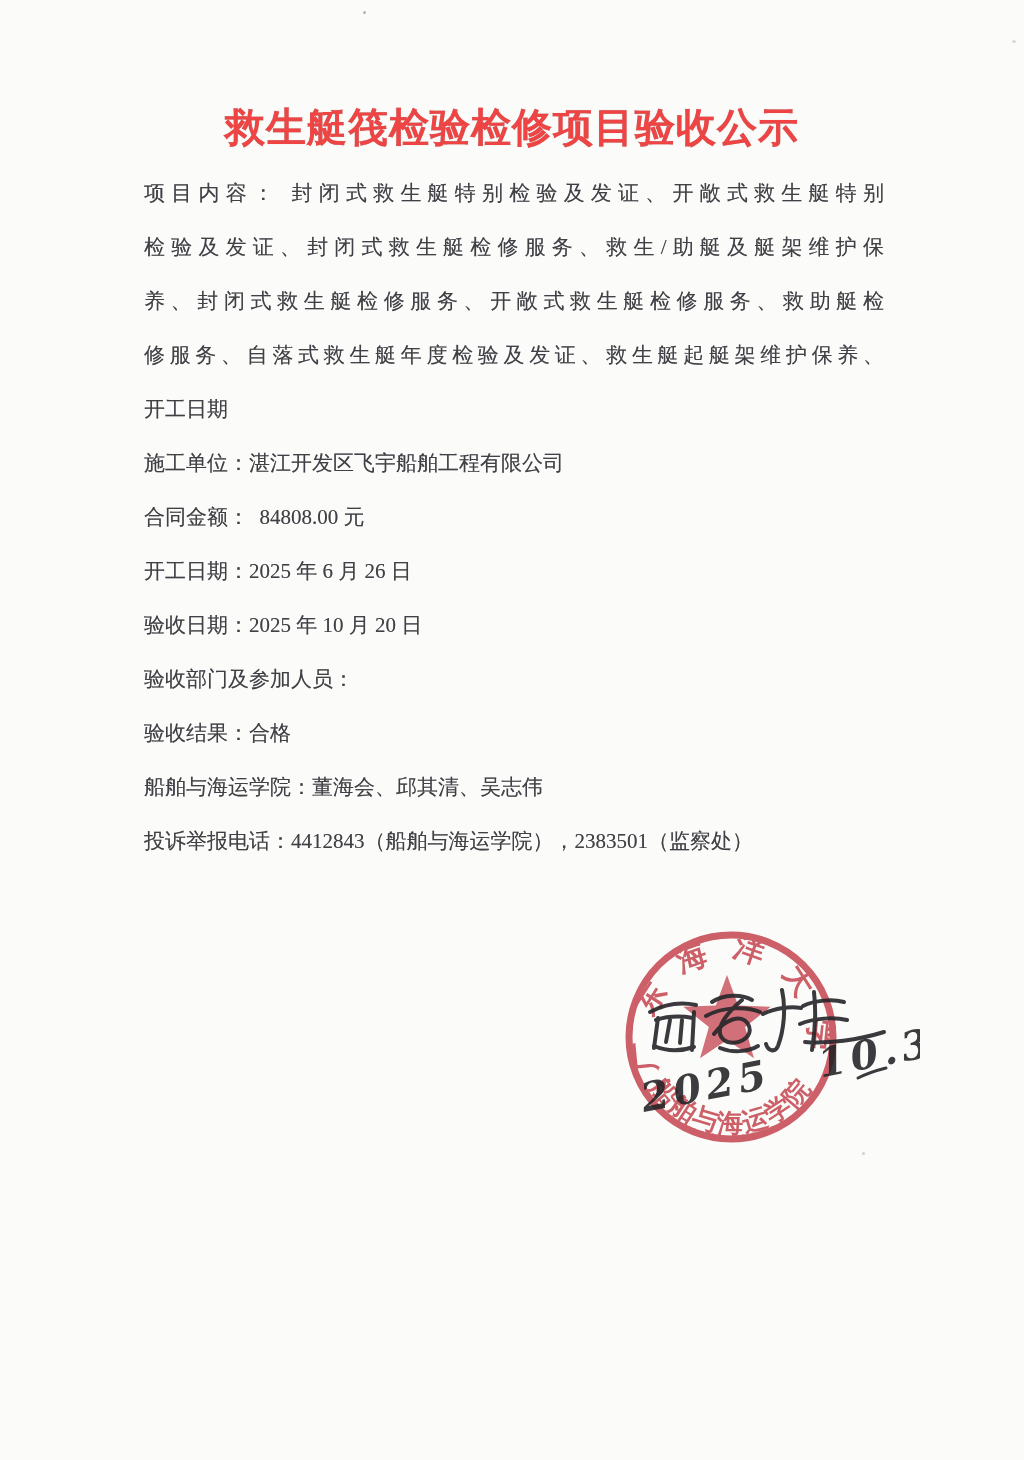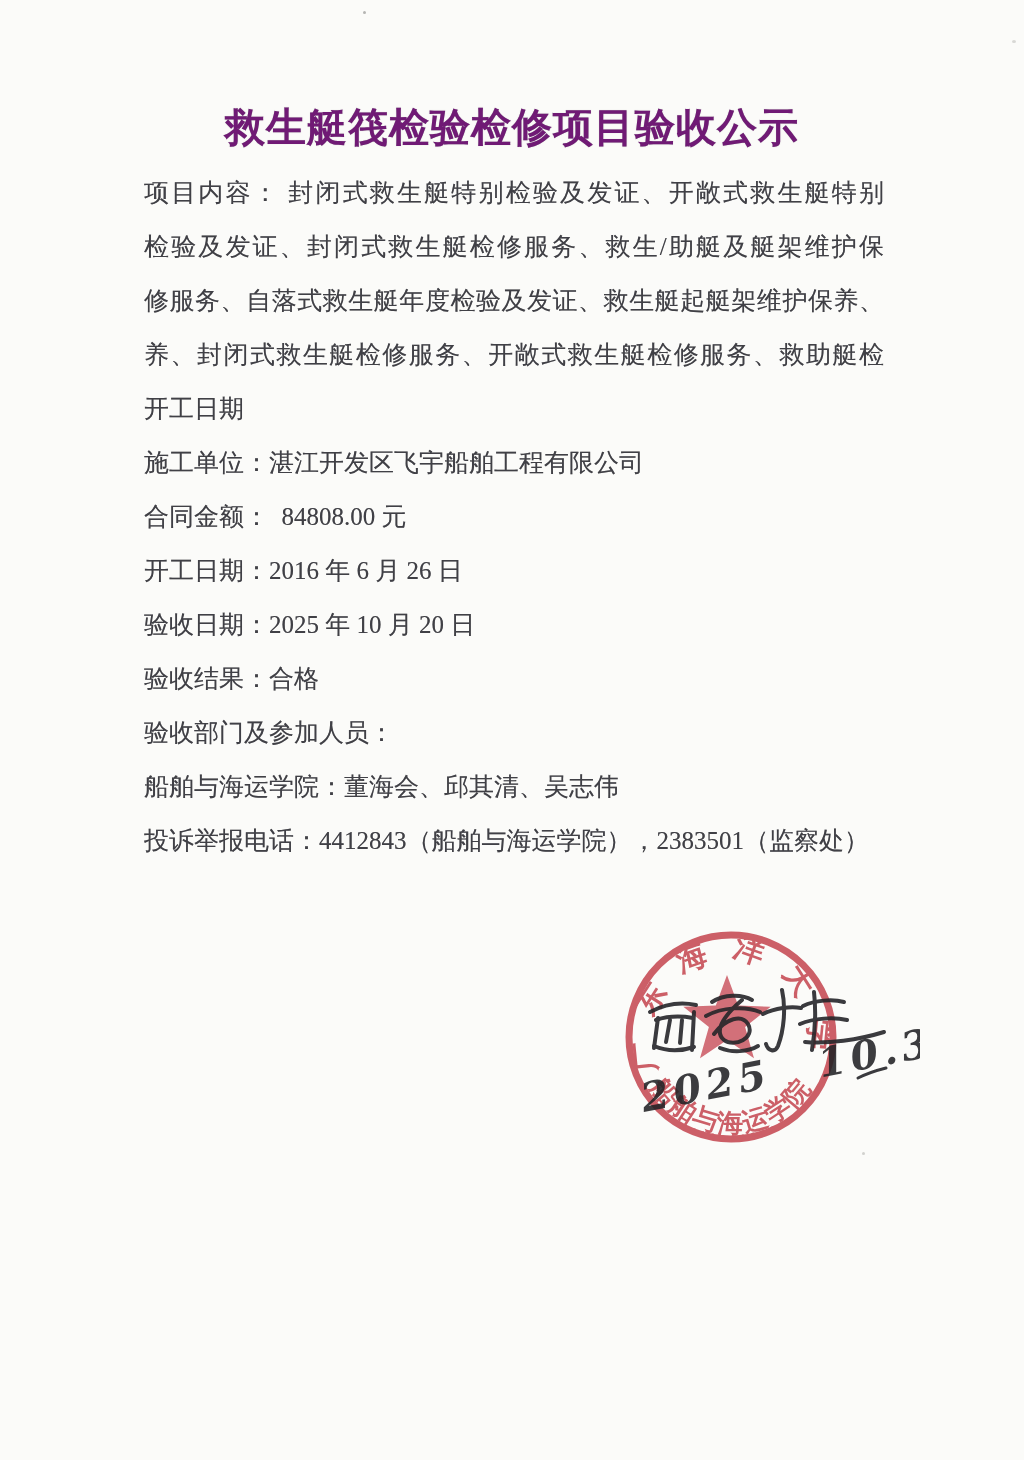--- a/index.html
+++ b/index.html
@@ -16,33 +16,33 @@
   }
   .doc-title {
     position: absolute;
     top: 100px;
     left: 0;
     width: 100%;
     text-align: center;
     font-size: 40px;
     font-weight: 700;
     letter-spacing: 1px;
-    color: #701a75;
+    color: #ef4444;
     text-shadow: 0 0 0.7px rgba(70,70,75,0.5);
   }
   .content {
     position: absolute;
     left: 144px;
     top: 166px;
     width: 740px;
   }
   .line {
     height: 54px;
     line-height: 54px;
-    font-size: 25px;
+    font-size: 21px;
     white-space: pre;
     color: #404046;
     text-shadow: 0 0 0.6px rgba(70,70,75,0.45);
   }
   .line.jl {
     white-space: normal;
     text-align: justify;
     text-align-last: justify;
     text-justify: inter-character;
   }
@@ -78,29 +78,29 @@
 </head>
 <body>
 
 <div class="page">
 
   <div class="doc-title">救生艇筏检验检修项目验收公示</div>
 
   <div class="content">
     <div class="line jl">项目内容： 封闭式救生艇特别检验及发证、开敞式救生艇特别</div>
     <div class="line jl">检验及发证、封闭式救生艇检修服务、救生/助艇及艇架维护保</div>
+    <div class="line jl">养、封闭式救生艇检修服务、开敞式救生艇检修服务、救助艇检</div>
     <div class="line jl">修服务、自落式救生艇年度检验及发证、救生艇起艇架维护保养、</div>
-    <div class="line jl">养、封闭式救生艇检修服务、开敞式救生艇检修服务、救助艇检</div>
     <div class="line">开工日期</div>
     <div class="line">施工单位：湛江开发区飞宇船舶工程有限公司</div>
     <div class="line">合同金额：  84808.00 元</div>
-    <div class="line">开工日期：2016 年 6 月 26 日</div>
+    <div class="line">开工日期：2025 年 6 月 26 日</div>
     <div class="line">验收日期：2025 年 10 月 20 日</div>
+    <div class="line">验收部门及参加人员：</div>
     <div class="line">验收结果：合格</div>
-    <div class="line">验收部门及参加人员：</div>
     <div class="line">船舶与海运学院：董海会、邱其清、吴志伟</div>
     <div class="line">投诉举报电话：4412843（船舶与海运学院），2383501（监察处）</div>
   </div>
 
   <svg class="stamp-svg" viewBox="0 0 280 280">
     <defs>
       <path id="arcTop" d="M 76.1 184.8 A 78 78 0 1 1 203.9 184.8" fill="none"></path>
       <path id="arcBottom" d="M 59.4 190.3 A 95 95 0 0 0 220.6 190.3" fill="none"></path>
       <path id="arcSerial" d="M 80.3 225.2 A 104 104 0 0 0 199.7 225.2" fill="none"></path>
     </defs>

